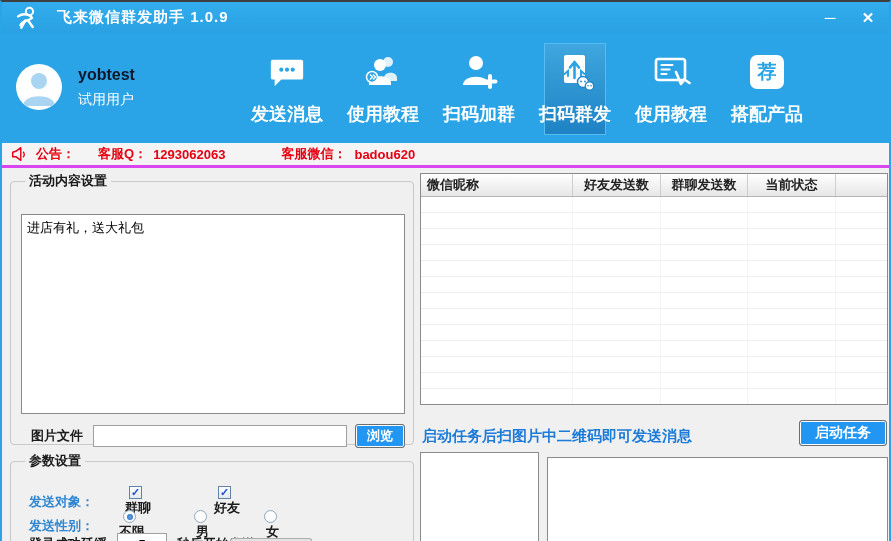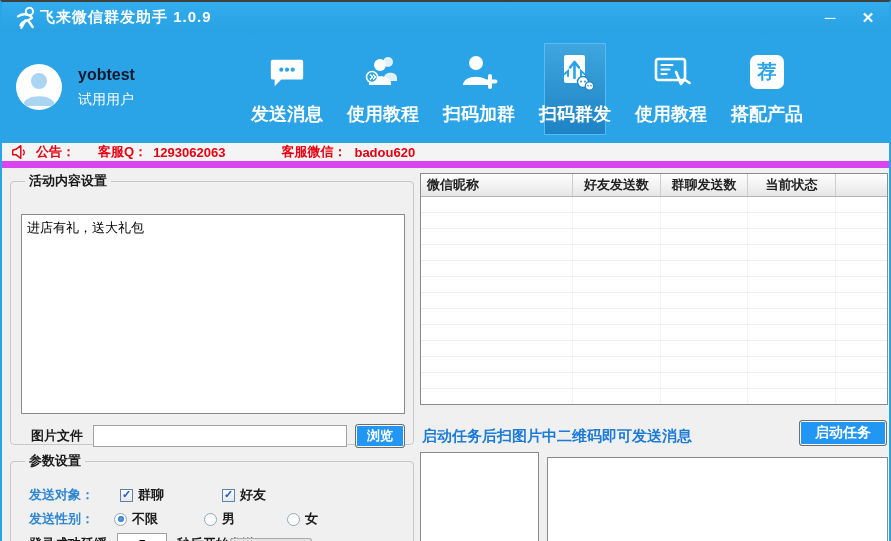--- a/index.html
+++ b/index.html
@@ -10,21 +10,21 @@
     border-top:2px solid #3F3F3F;
     border-left:2px solid #2AA4E6; border-right:2px solid #2AA4E6;
   }
   
   .titlebar{
     position:absolute; left:0; top:0; width:100%; height:31px;
     background:linear-gradient(#33ADEE,#29A1E2);
     display:flex; align-items:center; color:#fff;
   }
   .logo{ width:26px; height:26px; margin-left:12px; }
-  .titlebar .title{ margin-left:0; font-size:15px; font-weight:bold; letter-spacing:1px; }
+  .titlebar .title{ margin-left:17px; font-size:15px; font-weight:bold; letter-spacing:1px; }
   .win-controls{ position:absolute; right:10px; top:0; height:100%; display:flex; align-items:center; gap:16px; }
   .win-btn{ color:#fff; font-size:15px; font-weight:bold; width:22px; text-align:center; cursor:default; }
   
   .header{
     position:absolute; left:0; top:31px; width:100%; height:110px;
     background:#2AA4E6;
   }
   .avatar{
     position:absolute; left:14px; top:31px; width:46px; height:46px;
     background:#fff; border-radius:50%; overflow:hidden;
@@ -43,21 +43,21 @@
   .tool-icon{ width:40px; height:44px; display:flex; align-items:center; justify-content:center; }
   .tool-label{ color:#fff; font-size:18px; font-weight:bold; white-space:nowrap; }
   .badge-icon{
     width:34px; height:34px; background:#fff; border-radius:7px;
     display:flex; align-items:center; justify-content:center;
     color:#2AA4E6; font-size:19px; font-weight:bold;
   }
   
   .noticebar{
     position:absolute; left:0; top:141px; width:100%; height:25px;
-    background:#F4F4F4; border-bottom:7px solid #d946ef;
+    background:#F4F4F4; border-bottom:3px solid #d946ef;
     display:flex; align-items:center; color:#E60012; font-size:13px; font-weight:bold;
   }
   .noticebar svg{ margin-left:8px; }
   .n-prefix{ margin-left:8px; }
   .n-qq-label{ margin-left:23px; } .n-qq{ margin-left:6px; }
   .n-wx-label{ margin-left:56px; } .n-wx{ margin-left:8px; }
   
   fieldset.group{
     position:absolute; border:1px solid #C8C8C8; border-radius:4px; padding:0 8px;
     background:transparent;
@@ -79,21 +79,21 @@
   .btn-blue{
     background:#2196F3; color:#fff; font-size:13px; font-weight:bold;
     border:1px solid #6E6E6E; border-radius:3px; box-shadow:inset 0 0 0 1px #FFFFFF;
     cursor:default; text-align:center;
   }
   .browse-btn{ margin-left:8px; width:50px; height:24px; line-height:21px; }
   
   .param-row{ position:absolute; left:18px; display:flex; align-items:center; font-size:13px; font-weight:bold; color:#1A1A1A; }
   .row-target{ top:16px; } .row-gender{ top:40px; } .row-delay{ top:63px; }
   .lbl-blue{ color:#2E86D2; font-weight:bold; }
-  .chk{ display:flex; align-items:center; }
+  .chk{ display:flex; align-items:center;flex-direction:column; }
   .chk-box{
     width:13px; height:13px; border:1px solid #5F82A8; background:linear-gradient(#FEFEFE,#E3E8EC);
     display:inline-flex; align-items:center; justify-content:center; font-size:11px; color:#2255CC; font-weight:bold;
   }
   .chk-box.on::after{ content:"✓"; margin-top:-1px; }
   .chk-label{ margin-left:5px; }
   .radio-dot{
     width:13px; height:13px; border:1px solid #8FA8BC; border-radius:50%;
     background:#FDFDFD; display:inline-flex; align-items:center; justify-content:center;
   }

